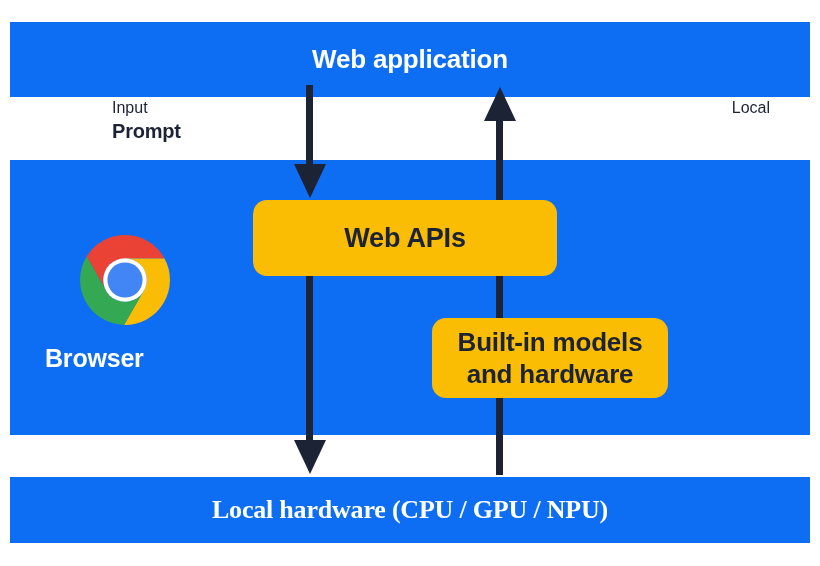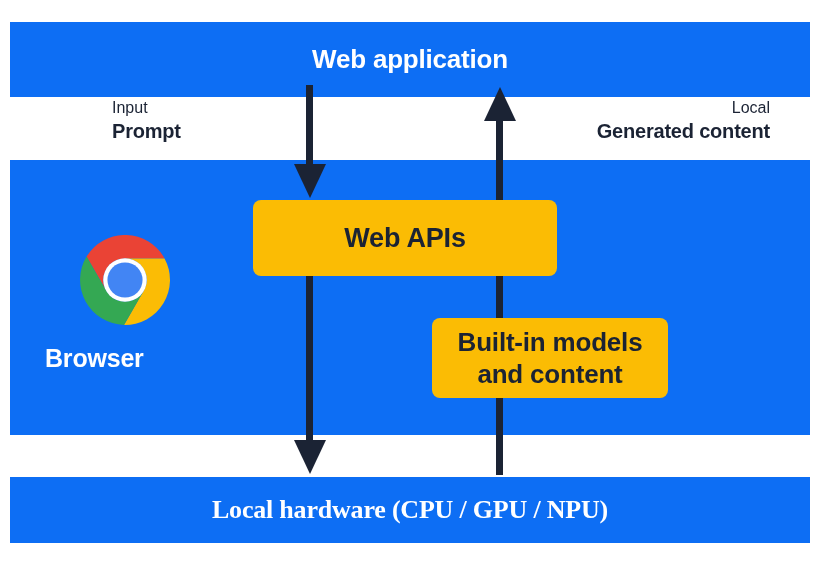--- a/index.html
+++ b/index.html
@@ -71,21 +71,21 @@
   .down-head-top    { left: 294px; top: 164px; }
   .down-line-bottom { left: 306px; top: 276px; height: 166px; }
   .down-head-bottom { left: 294px; top: 440px; }
   .up-head          { left: 484px; top: 87px; }
   .up-line          { left: 496px; top: 119px; height: 356px; }
 
   
   .ybox {
     position: absolute;
     background: var(--yellow);
-    border-radius: 8px;
+    border-radius: 14px;
     display: flex; flex-direction: column;
     align-items: center; justify-content: center;
     color: var(--navy);
     font-weight: 700; letter-spacing: -0.2px;
     z-index: 3;
   }
   .web-apis-box {
     left: 253px; top: 200px; width: 304px; height: 76px;
     font-size: 27px;
   }
@@ -116,38 +116,37 @@
   <div class="panel bar-top">
     <div class="bar-label">Web application</div>
   </div>
 
   <div class="io-left">
     <div class="io-caption">Input</div>
     <div class="io-value">Prompt</div>
   </div>
   <div class="io-right">
     <div class="io-caption">Local</div>
-    <div class="io-value">Generated content</div>
   </div>
 
   <div class="panel panel-mid"></div>
 
   <div class="arrow-line down-line-top"></div>
   <div class="arrow-head head-down down-head-top"></div>
   <div class="arrow-line down-line-bottom"></div>
   <div class="arrow-head head-down down-head-bottom"></div>
   <div class="arrow-head head-up up-head"></div>
   <div class="arrow-line up-line"></div>
 
   <div class="ybox web-apis-box">
     <span>Web APIs</span>
   </div>
   <div class="ybox builtin-box">
     <span>Built-in models</span>
-    <span>and content</span>
+    <span>and hardware</span>
   </div>
 
   <svg class="chrome-icon" viewBox="0 0 100 100" aria-hidden="true">
     <path fill="#EA4335" d="M50,26 L93.9,26 A50,50 0 0 0 7.3,24 L29.2,62 A24,24 0 0 1 50,26 Z"></path>
     <path fill="#FBBC05" d="M50,26 L93.9,26 A50,50 0 0 1 48.9,99.9 L70.8,62 A24,24 0 0 0 50,26 Z"></path>
     <path fill="#34A853" d="M7.3,24 A50,50 0 0 0 48.9,99.9 L70.8,62 A24,24 0 0 1 29.2,62 Z"></path>
     <circle cx="50" cy="50" r="24.2" fill="#FFFFFF"></circle>
     <circle cx="50" cy="50" r="19.5" fill="#4285F4"></circle>
   </svg>
   <div class="browser-label">Browser</div>

